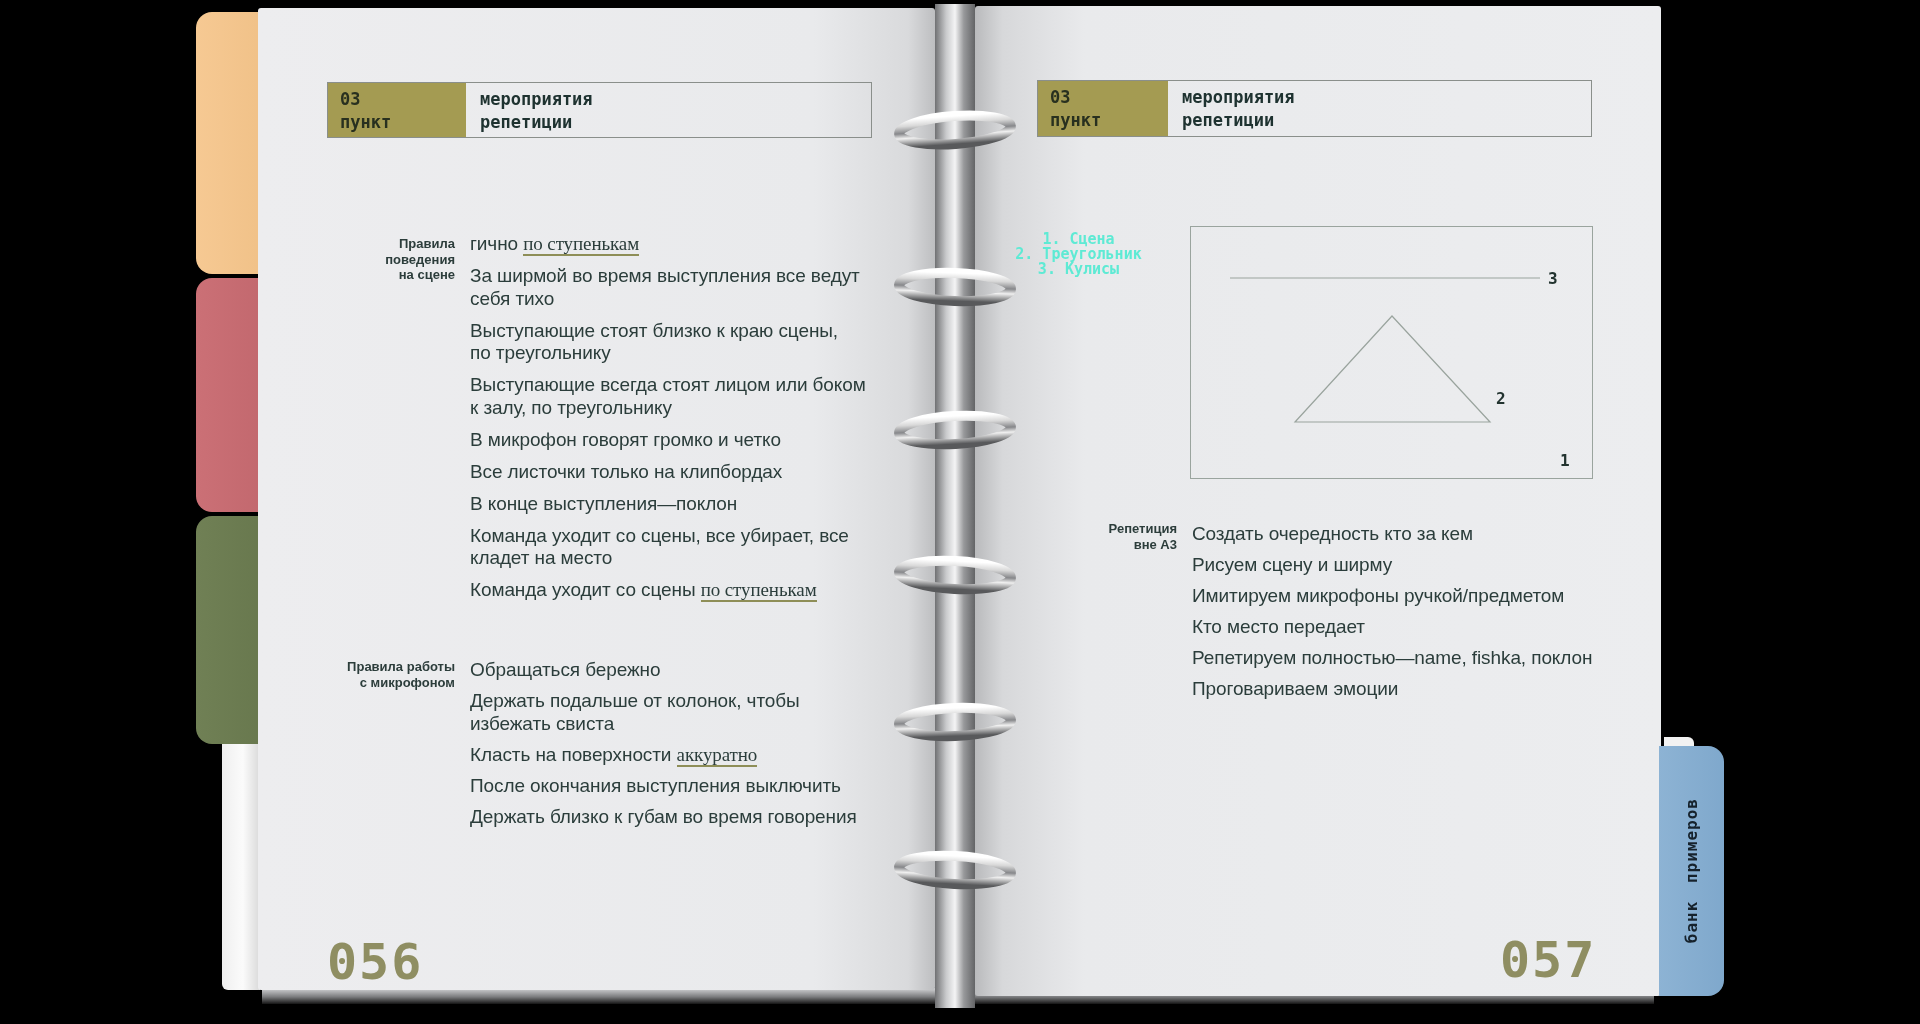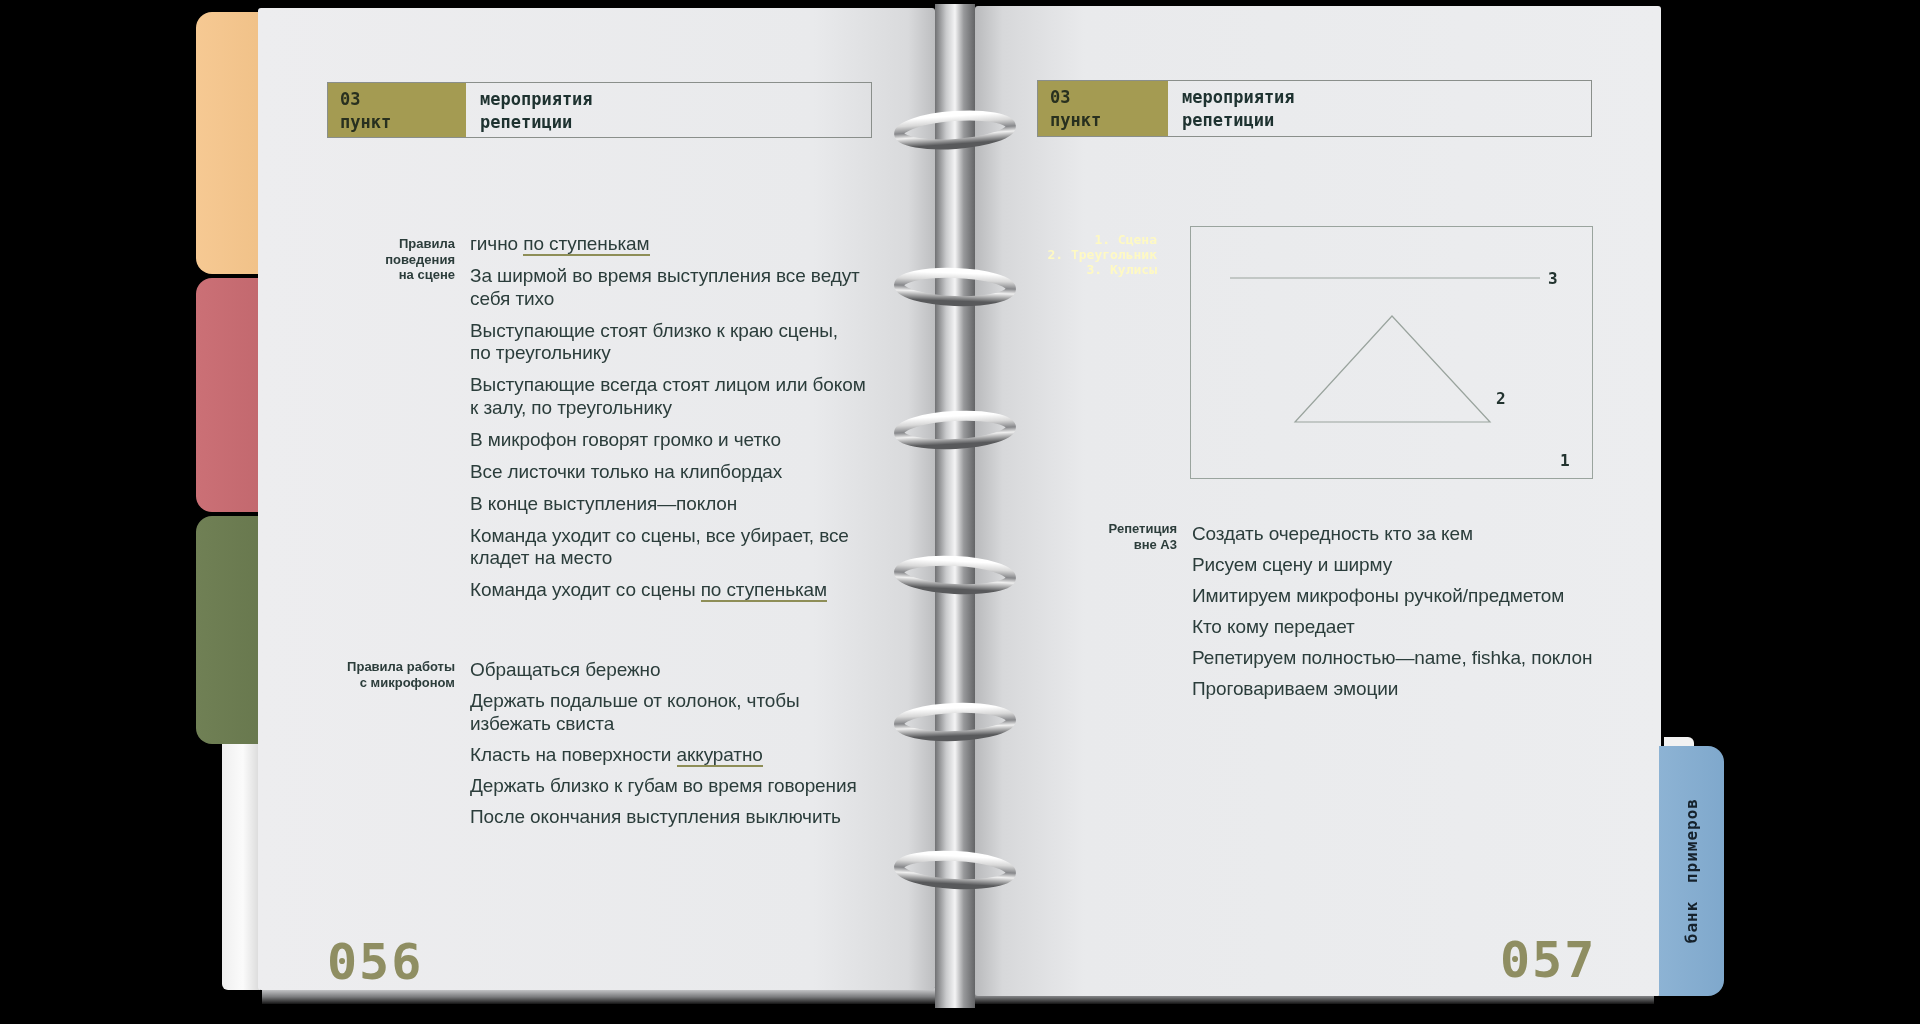--- a/index.html
+++ b/index.html
@@ -42,23 +42,23 @@
        color:#2c3d3b;z-index:6;}
   .lbl-a{left:305px;top:236px;width:150px;}
   .lbl-b{left:305px;top:659px;width:150px;}
   .lbl-r{left:1027px;top:521px;width:150px;}
   .body-col{position:absolute;font-size:19px;line-height:22.5px;color:#2b3d3b;z-index:6;letter-spacing:-0.1px;}
   .col-a{left:470px;top:233px;width:412px;}
   .col-b{left:470px;top:659px;width:412px;}
   .col-r{left:1192px;top:523px;width:440px;}
   .col-a .item{margin-bottom:9.5px;}
   .col-b .item,.col-r .item{margin-bottom:8.5px;}
-  .u{border-bottom:2px solid #8e8e57;}
-  .legend{position:absolute;left:1000px;top:232px;width:157px;text-align:right;z-index:6;
-       font-family:"DejaVu Sans Mono",monospace;font-weight:bold;font-size:13px;line-height:15px;color:#fef9c3;}
+  .u{border-bottom:2px solid #8e8e57;font-family:Liberation Serif, serif;}
+  .legend{position:absolute;left:1000px;top:232px;width:157px;text-align:center;z-index:6;
+       font-family:"DejaVu Sans Mono",monospace;font-weight:bold;font-size:15px;line-height:15px;color:#5eead4;}
   .diagram{position:absolute;left:1190px;top:226px;z-index:6;}
   .pagenum{position:absolute;font-family:"DejaVu Sans Mono",monospace;font-weight:bold;
        font-size:50px;letter-spacing:2px;color:#8f8e62;z-index:6;margin-top:13px;}
   .pn-left{left:327px;top:920px;}
   .pn-right{left:1500px;top:918px;}
   .diagram text{font-family:"DejaVu Sans Mono",monospace;font-weight:bold;font-size:16px;fill:#22332f;}
 </style>
 </head>
 <body>
 
@@ -164,24 +164,24 @@
         <div class="line"><span>Обращаться бережно</span></div>
       </div>
       <div class="item">
         <div class="line"><span>Держать подальше от колонок, чтобы</span></div>
         <div class="line"><span>избежать свиста</span></div>
       </div>
       <div class="item">
         <div class="line"><span>Класть на поверхности </span><span class="u">аккуратно</span></div>
       </div>
       <div class="item">
+        <div class="line"><span>После окончания выступления выключить</span></div>
+      </div>
+      <div class="item">
         <div class="line"><span>Держать близко к губам во время говорения</span></div>
-      </div>
-      <div class="item">
-        <div class="line"><span>После окончания выступления выключить</span></div>
       </div>
     </div>
 
   <div class="pagenum pn-left">056</div>
 
   <div class="legend">
     <div>1. Сцена</div>
     <div>2. Треугольник</div>
     <div>3. Кулисы</div>
   </div>
@@ -203,21 +203,21 @@
       <div class="item">
         <div class="line"><span>Создать очередность кто за кем</span></div>
       </div>
       <div class="item">
         <div class="line"><span>Рисуем сцену и ширму</span></div>
       </div>
       <div class="item">
         <div class="line"><span>Имитируем микрофоны ручкой/предметом</span></div>
       </div>
       <div class="item">
-        <div class="line"><span>Кто кому передает</span></div>
+        <div class="line"><span>Кто место передает</span></div>
       </div>
       <div class="item">
         <div class="line"><span>Репетируем полностью—name, fishka, поклон</span></div>
       </div>
       <div class="item">
         <div class="line"><span>Проговариваем эмоции</span></div>
       </div>
     </div>
 
   <div class="pagenum pn-right">057</div>

